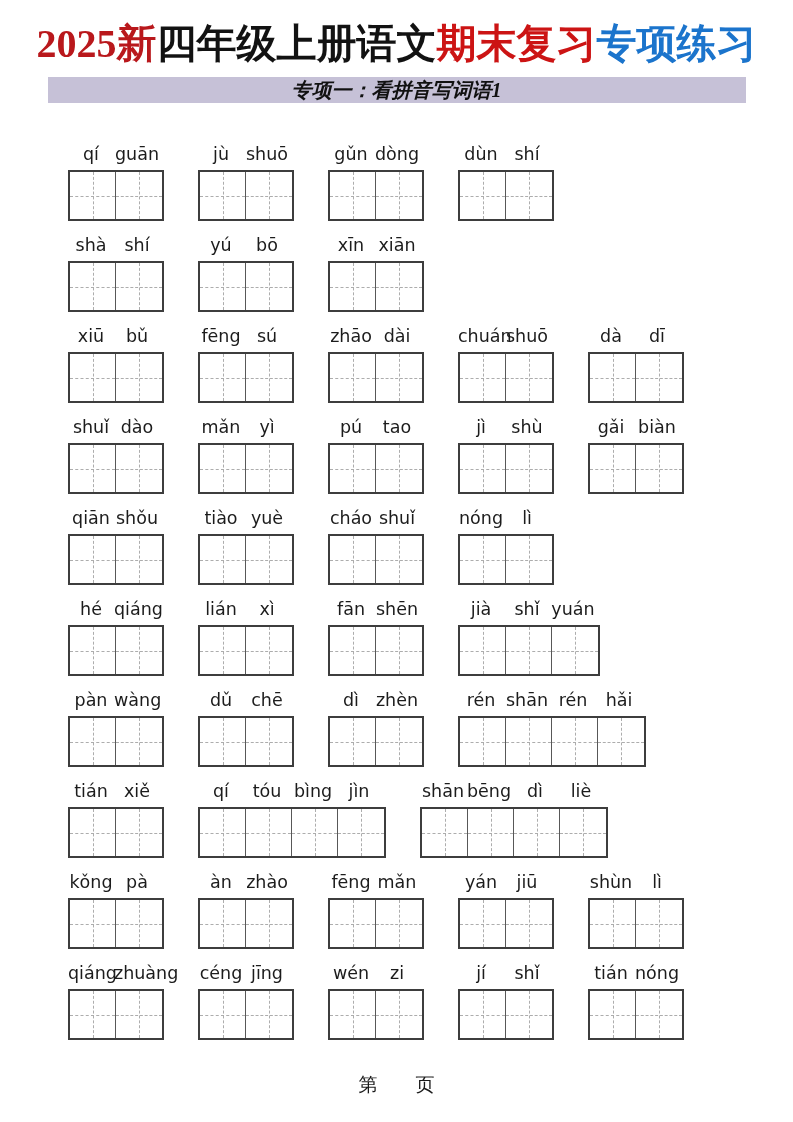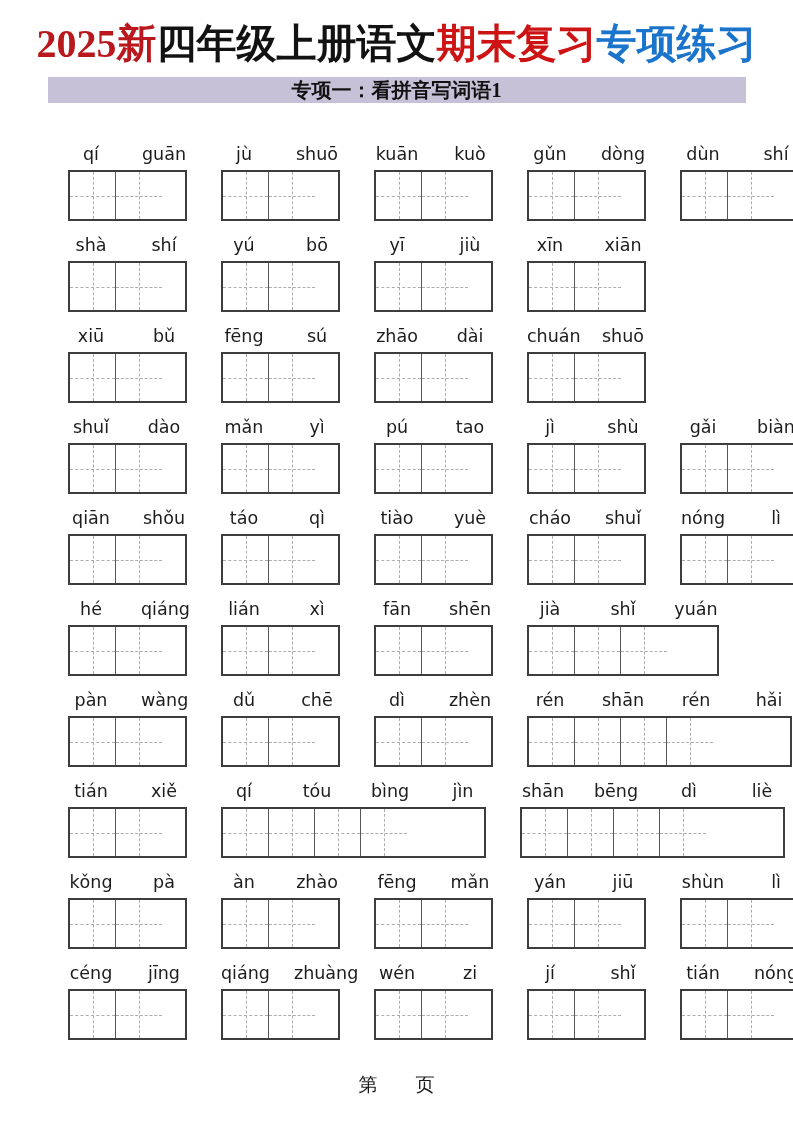--- a/index.html
+++ b/index.html
@@ -23,37 +23,37 @@
   }
   .subtitle-band {
     width: 698px;
     margin: 9px auto 0 auto;
     text-align: center;
     font-family: "Liberation Serif", "DejaVu Serif", serif;
     font-weight: bold;
     font-size: 20px;
     line-height: 26px;
     color: #111;
+    font-style: italic;
   }
   .rows { margin-top: 40px; }
   .ws-row {
     display: flex;
     padding-left: 68px;
     gap: 34px;
     align-items: flex-end;
     margin-bottom: 13px;
   }
   .item { flex: 0 0 auto; }
   .pinyin {
     display: flex;
     margin-bottom: 5px;
     font-size: 17.5px;
     line-height: 22px;
     color: #1c1c1c;
-    gap: 27px;
   }
   .syl {
     flex: 0 0 46px;
     width: 46px;
     text-align: center;
     white-space: nowrap;
   }
   .grid-box {
     display: flex;
     border: 2px solid #3d3d3d;
@@ -113,30 +113,20 @@
           <span class="syl">jù</span>
           <span class="syl">shuō</span>
         </div>
         <div class="grid-box">
           <div class="cell"></div>
           <div class="cell"></div>
         </div>
       </div>
       <div class="item">
         <div class="pinyin">
-          <span class="syl">kuān</span>
-          <span class="syl">kuò</span>
-        </div>
-        <div class="grid-box">
-          <div class="cell"></div>
-          <div class="cell"></div>
-        </div>
-      </div>
-      <div class="item">
-        <div class="pinyin">
           <span class="syl">gǔn</span>
           <span class="syl">dòng</span>
         </div>
         <div class="grid-box">
           <div class="cell"></div>
           <div class="cell"></div>
         </div>
       </div>
       <div class="item">
         <div class="pinyin">
@@ -165,30 +155,20 @@
           <span class="syl">yú</span>
           <span class="syl">bō</span>
         </div>
         <div class="grid-box">
           <div class="cell"></div>
           <div class="cell"></div>
         </div>
       </div>
       <div class="item">
         <div class="pinyin">
-          <span class="syl">yī</span>
-          <span class="syl">jiù</span>
-        </div>
-        <div class="grid-box">
-          <div class="cell"></div>
-          <div class="cell"></div>
-        </div>
-      </div>
-      <div class="item">
-        <div class="pinyin">
           <span class="syl">xīn</span>
           <span class="syl">xiān</span>
         </div>
         <div class="grid-box">
           <div class="cell"></div>
           <div class="cell"></div>
         </div>
       </div>
     </div>
     <div class="ws-row">
@@ -225,20 +205,30 @@
       <div class="item">
         <div class="pinyin">
           <span class="syl">chuán</span>
           <span class="syl">shuō</span>
         </div>
         <div class="grid-box">
           <div class="cell"></div>
           <div class="cell"></div>
         </div>
       </div>
+      <div class="item">
+        <div class="pinyin">
+          <span class="syl">dà</span>
+          <span class="syl">dī</span>
+        </div>
+        <div class="grid-box">
+          <div class="cell"></div>
+          <div class="cell"></div>
+        </div>
+      </div>
     </div>
     <div class="ws-row">
       <div class="item">
         <div class="pinyin">
           <span class="syl">shuǐ</span>
           <span class="syl">dào</span>
         </div>
         <div class="grid-box">
           <div class="cell"></div>
           <div class="cell"></div>
@@ -283,30 +273,20 @@
           <div class="cell"></div>
           <div class="cell"></div>
         </div>
       </div>
     </div>
     <div class="ws-row">
       <div class="item">
         <div class="pinyin">
           <span class="syl">qiān</span>
           <span class="syl">shǒu</span>
-        </div>
-        <div class="grid-box">
-          <div class="cell"></div>
-          <div class="cell"></div>
-        </div>
-      </div>
-      <div class="item">
-        <div class="pinyin">
-          <span class="syl">táo</span>
-          <span class="syl">qì</span>
         </div>
         <div class="grid-box">
           <div class="cell"></div>
           <div class="cell"></div>
         </div>
       </div>
       <div class="item">
         <div class="pinyin">
           <span class="syl">tiào</span>
           <span class="syl">yuè</span>
@@ -515,32 +495,32 @@
         </div>
         <div class="grid-box">
           <div class="cell"></div>
           <div class="cell"></div>
         </div>
       </div>
     </div>
     <div class="ws-row">
       <div class="item">
         <div class="pinyin">
+          <span class="syl">qiáng</span>
+          <span class="syl">zhuàng</span>
+        </div>
+        <div class="grid-box">
+          <div class="cell"></div>
+          <div class="cell"></div>
+        </div>
+      </div>
+      <div class="item">
+        <div class="pinyin">
           <span class="syl">céng</span>
           <span class="syl">jīng</span>
-        </div>
-        <div class="grid-box">
-          <div class="cell"></div>
-          <div class="cell"></div>
-        </div>
-      </div>
-      <div class="item">
-        <div class="pinyin">
-          <span class="syl">qiáng</span>
-          <span class="syl">zhuàng</span>
         </div>
         <div class="grid-box">
           <div class="cell"></div>
           <div class="cell"></div>
         </div>
       </div>
       <div class="item">
         <div class="pinyin">
           <span class="syl">wén</span>
           <span class="syl">zi</span>

